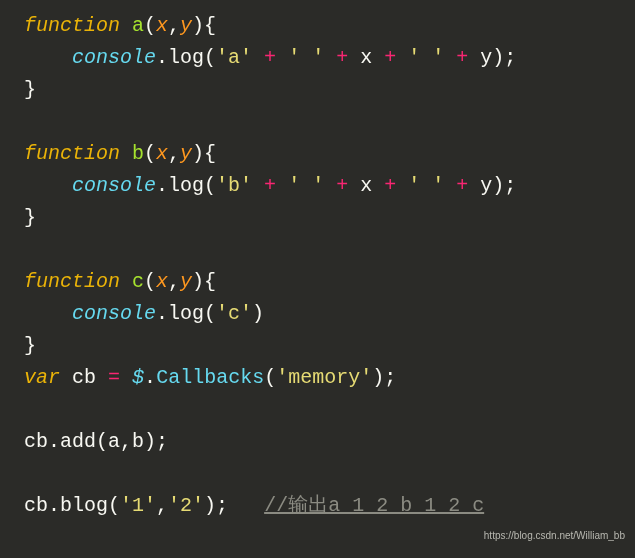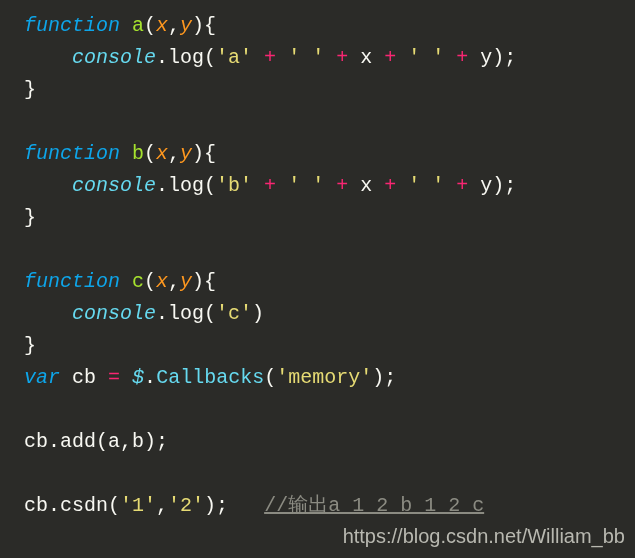--- a/index.html
+++ b/index.html
@@ -11,55 +11,55 @@
     position: relative;
     font-family: "Consolas", "Monaco", "Courier New", monospace;
     font-size: 20px;
     line-height: 32px;
     overflow: hidden;
   }
   .code {
     padding: 10px 0 0 24px;
     white-space: pre;
   }
-  .k   { color: #0ea5e9; font-style: italic; }   
+  .k   { color: #eab308; font-style: italic; }   
   .fn  { color: #a6e22e; }                        
   .p   { color: #fd971f; font-style: italic; }   
   .pn  { color: #f8f8f2; }                        
   .obj { color: #66d9ef; font-style: italic; }   
   .m   { color: #f8f8f2; }                        
   .op  { color: #f92672; }                        
   .s   { color: #e6db74; }                        
   .v   { color: #f8f8f2; }                        
   .mC  { color: #66d9ef; text-align: right; }                        
   .cmt { color: #8b8b82; text-decoration: underline; }                        
   .watermark {
     position: absolute;
     bottom: 6px;
     right: 10px;
     color: #b8b8b0;
     font-family: Arial, sans-serif;
-    font-size: 20px;
+    font-size: 10px;
   }
 </style>
 </head>
 <body>
 
 <div class="code"><span class="k">function</span><span class="pn"> </span><span class="fn">a</span><span class="pn">(</span><span class="p">x</span><span class="pn">,</span><span class="p">y</span><span class="pn">){</span>
 <span class="pn">    </span><span class="obj">console</span><span class="pn">.</span><span class="m">log</span><span class="pn">(</span><span class="s">'a'</span><span class="pn"> </span><span class="op">+</span><span class="pn"> </span><span class="s">' '</span><span class="pn"> </span><span class="op">+</span><span class="pn"> </span><span class="v">x</span><span class="pn"> </span><span class="op">+</span><span class="pn"> </span><span class="s">' '</span><span class="pn"> </span><span class="op">+</span><span class="pn"> </span><span class="v">y</span><span class="pn">);</span>
 <span class="pn">}</span>
 
 <span class="k">function</span><span class="pn"> </span><span class="fn">b</span><span class="pn">(</span><span class="p">x</span><span class="pn">,</span><span class="p">y</span><span class="pn">){</span>
 <span class="pn">    </span><span class="obj">console</span><span class="pn">.</span><span class="m">log</span><span class="pn">(</span><span class="s">'b'</span><span class="pn"> </span><span class="op">+</span><span class="pn"> </span><span class="s">' '</span><span class="pn"> </span><span class="op">+</span><span class="pn"> </span><span class="v">x</span><span class="pn"> </span><span class="op">+</span><span class="pn"> </span><span class="s">' '</span><span class="pn"> </span><span class="op">+</span><span class="pn"> </span><span class="v">y</span><span class="pn">);</span>
 <span class="pn">}</span>
 
 <span class="k">function</span><span class="pn"> </span><span class="fn">c</span><span class="pn">(</span><span class="p">x</span><span class="pn">,</span><span class="p">y</span><span class="pn">){</span>
 <span class="pn">    </span><span class="obj">console</span><span class="pn">.</span><span class="m">log</span><span class="pn">(</span><span class="s">'c'</span><span class="pn">)</span>
 <span class="pn">}</span>
 <span class="k">var</span><span class="pn"> </span><span class="v">cb</span><span class="pn"> </span><span class="op">=</span><span class="pn"> </span><span class="obj">$</span><span class="pn">.</span><span class="mC">Callbacks</span><span class="pn">(</span><span class="s">'memory'</span><span class="pn">);</span>
 
 <span class="v">cb</span><span class="pn">.</span><span class="m">add</span><span class="pn">(</span><span class="v">a</span><span class="pn">,</span><span class="v">b</span><span class="pn">);</span>
 
-<span class="v">cb</span><span class="pn">.</span><span class="m">csdn</span><span class="pn">(</span><span class="s">'1'</span><span class="pn">,</span><span class="s">'2'</span><span class="pn">);   </span><span class="cmt">//输出a 1 2 b 1 2 c</span>
+<span class="v">cb</span><span class="pn">.</span><span class="m">blog</span><span class="pn">(</span><span class="s">'1'</span><span class="pn">,</span><span class="s">'2'</span><span class="pn">);   </span><span class="cmt">//输出a 1 2 b 1 2 c</span>
 
 </div>
 
 <div class="watermark">https://blog.csdn.net/William_bb</div>
 
 </body></html>

